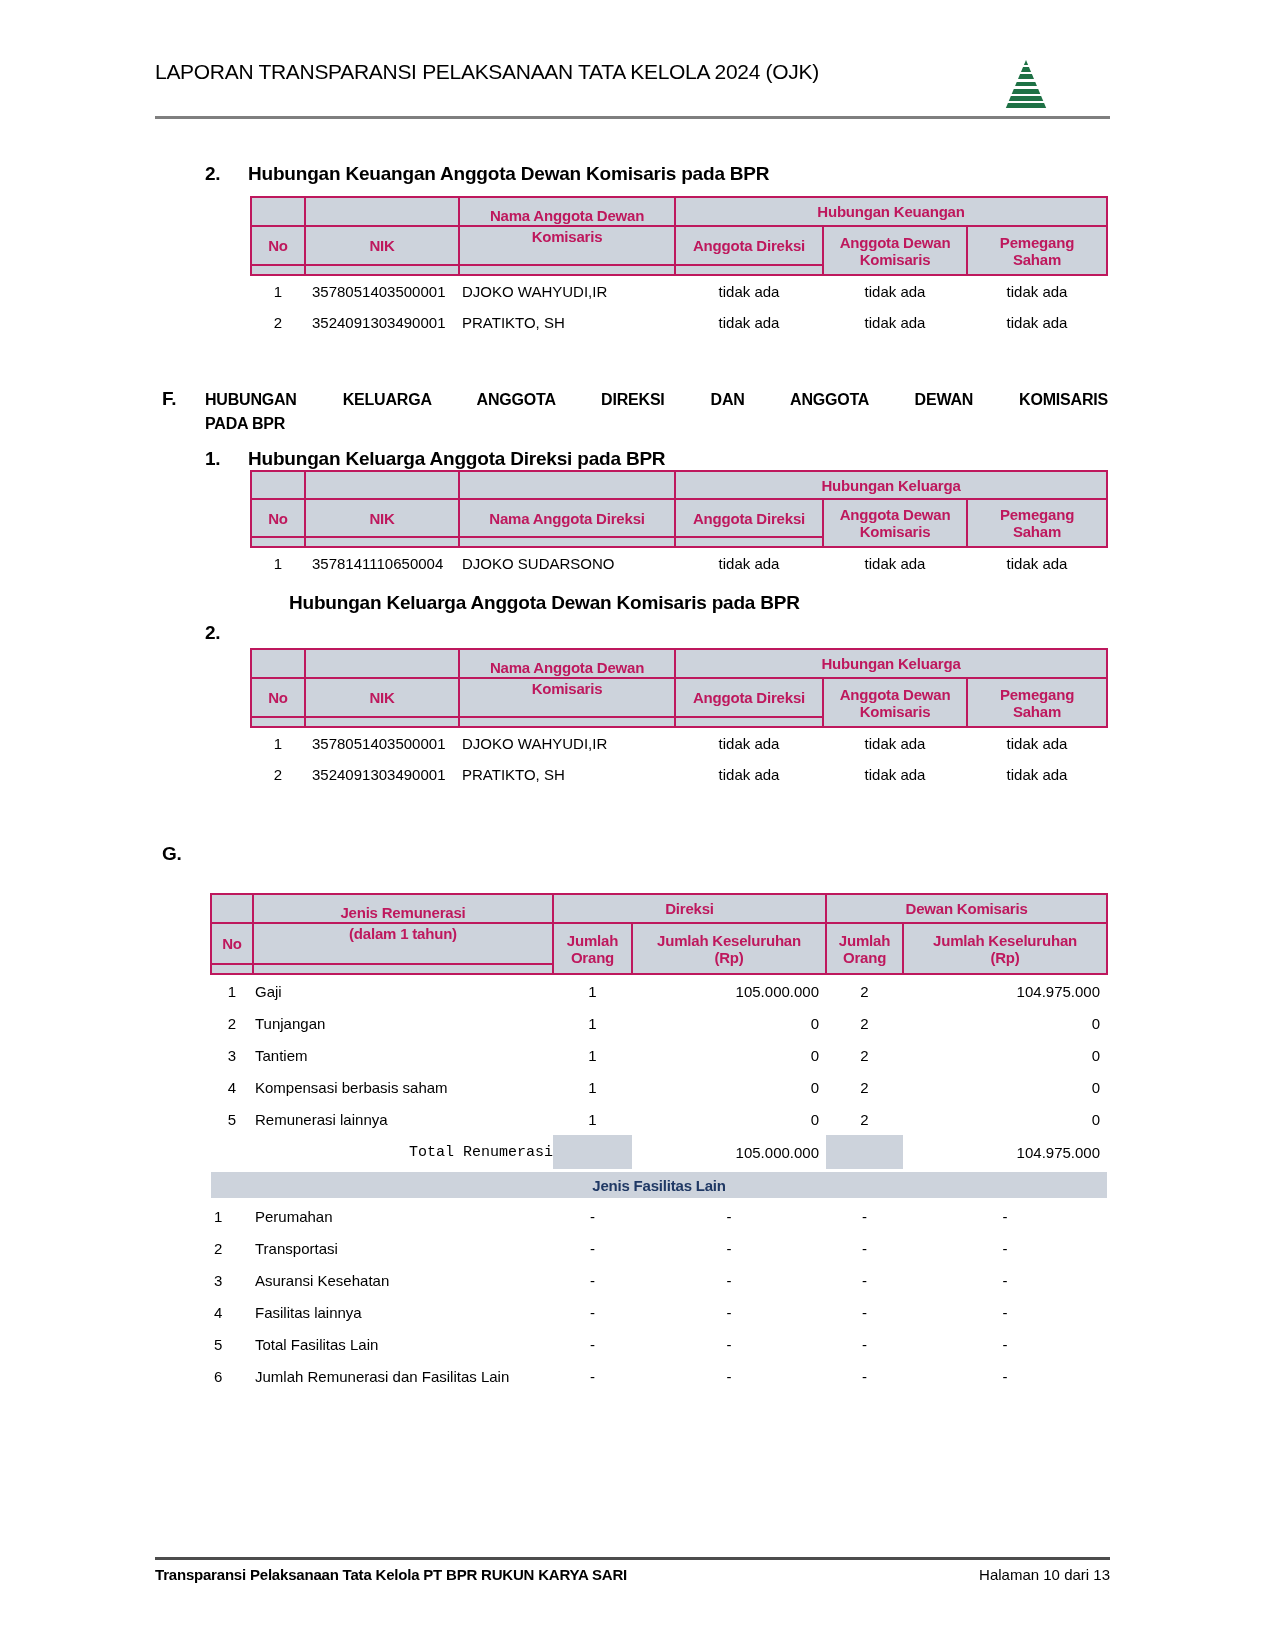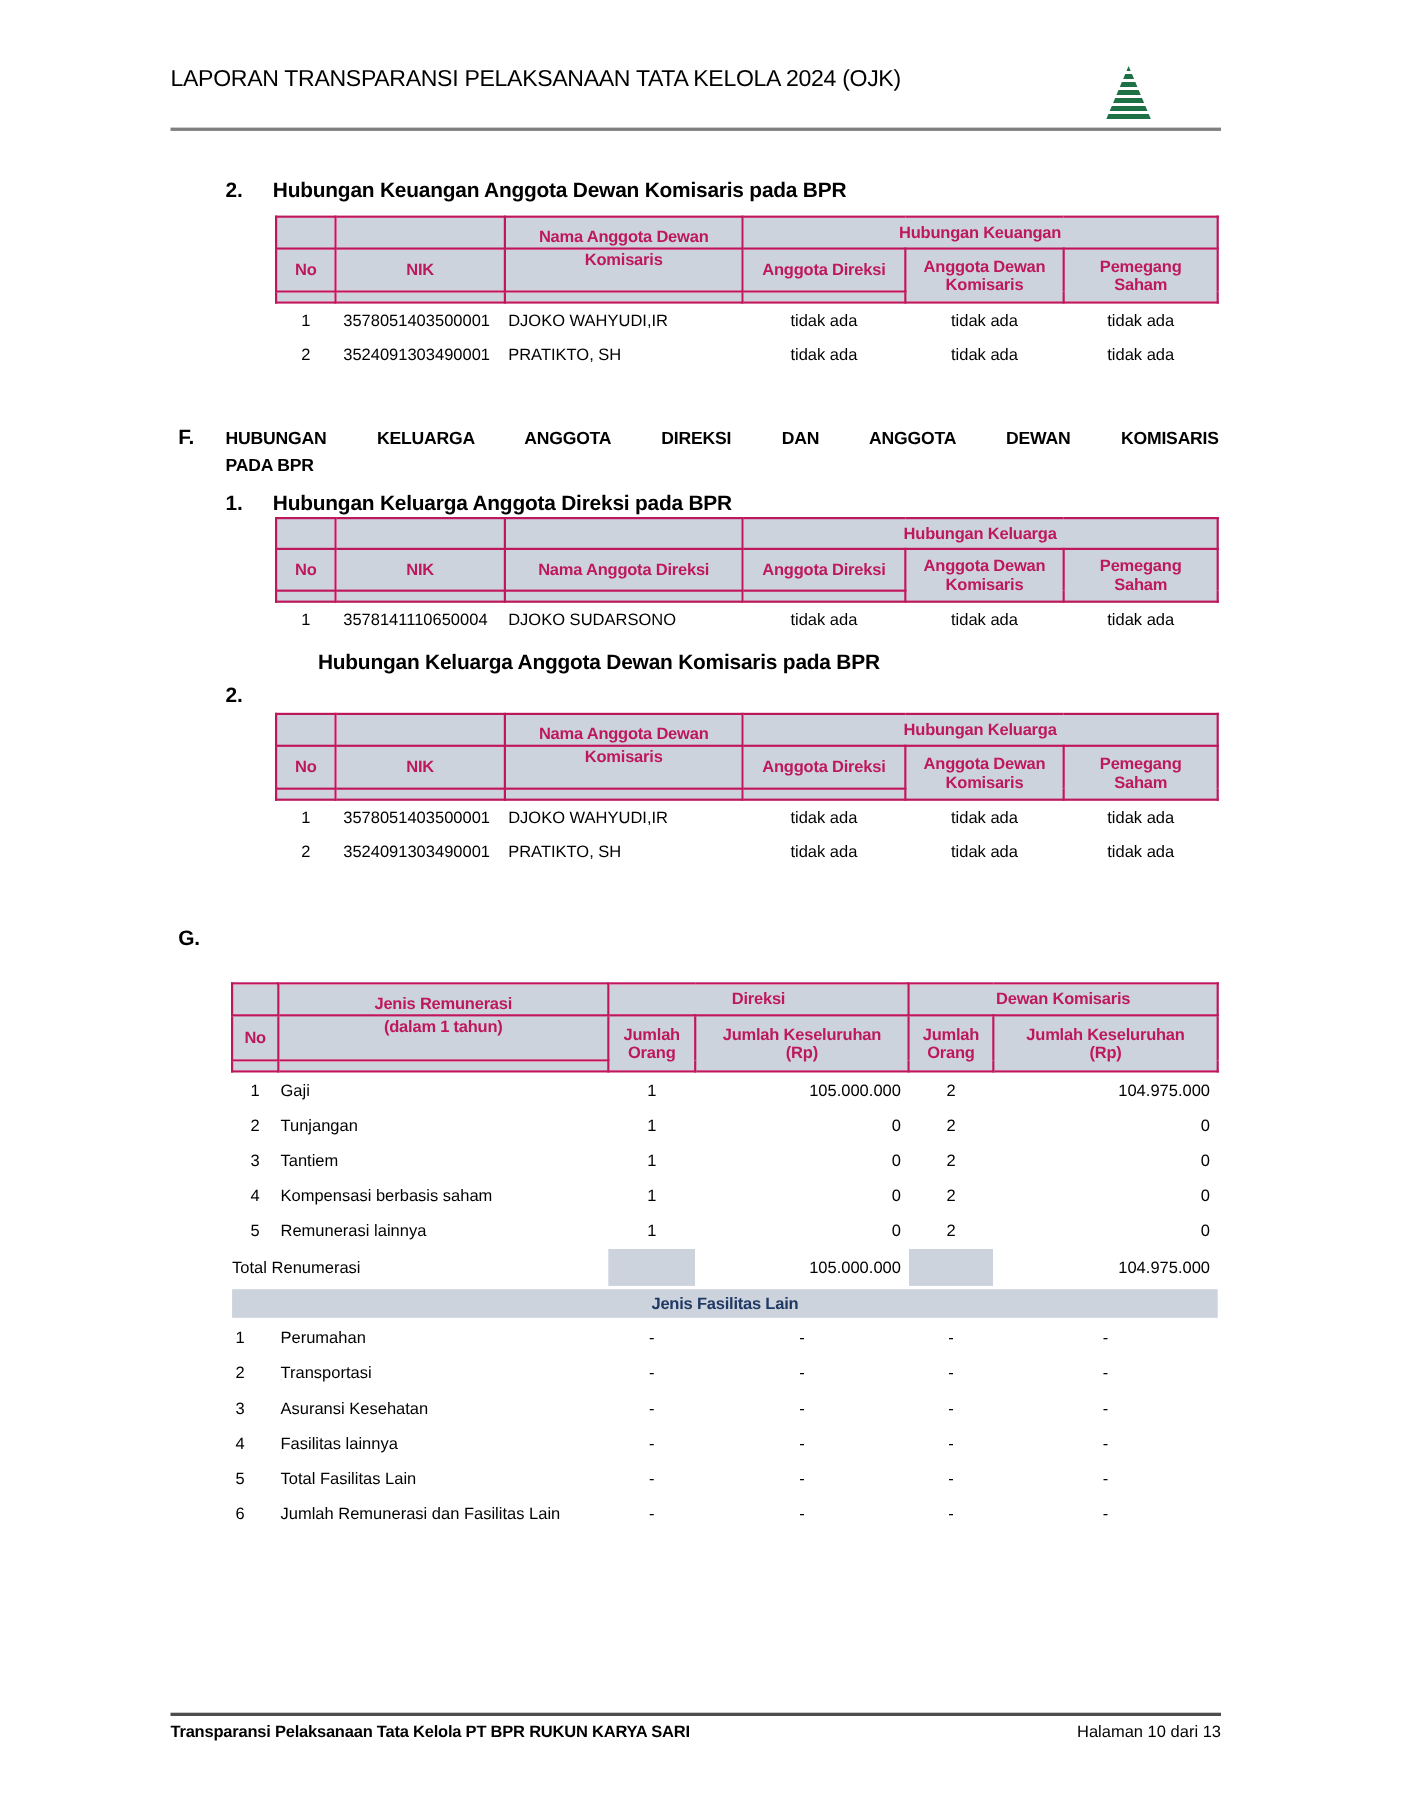--- a/index.html
+++ b/index.html
@@ -45,21 +45,21 @@
   td.nama{text-align:left;padding-left:3px;}
   
   .g-table{left:210px;width:896px;}
   .g-table .hr2 th{height:38px;}
   .g-table td{height:32px;}
   td.jenis{text-align:left;padding-left:2px;}
   td.no-left{text-align:left;padding-left:3px;}
   td.num-right{text-align:right;padding-right:7px;}
   tr.total-row td{height:34px;}
   td.gray-box{background:#CDD3DC;}
-  td.total-label{text-align:left;}
+  td.total-label{text-align:right;font-family:Liberation Mono, monospace;}
   tr.band td{
     background:#CDD3DC;border-top:3px solid #ffffff;border-bottom:2px solid #ffffff;
     color:#1F3864;font-weight:bold;text-align:center;height:26px;letter-spacing:-0.2px;
   }
   
   .rule-bottom{position:absolute;left:155px;top:1557px;width:955px;height:3px;background:#4d4d4d;}
   .footer{position:absolute;left:155px;top:1566px;width:955px;display:flex;justify-content:space-between;font-size:15px;}
   .footer-left{font-weight:bold;letter-spacing:-0.2px;}
   .footer-right{font-weight:normal;}
 </style>

